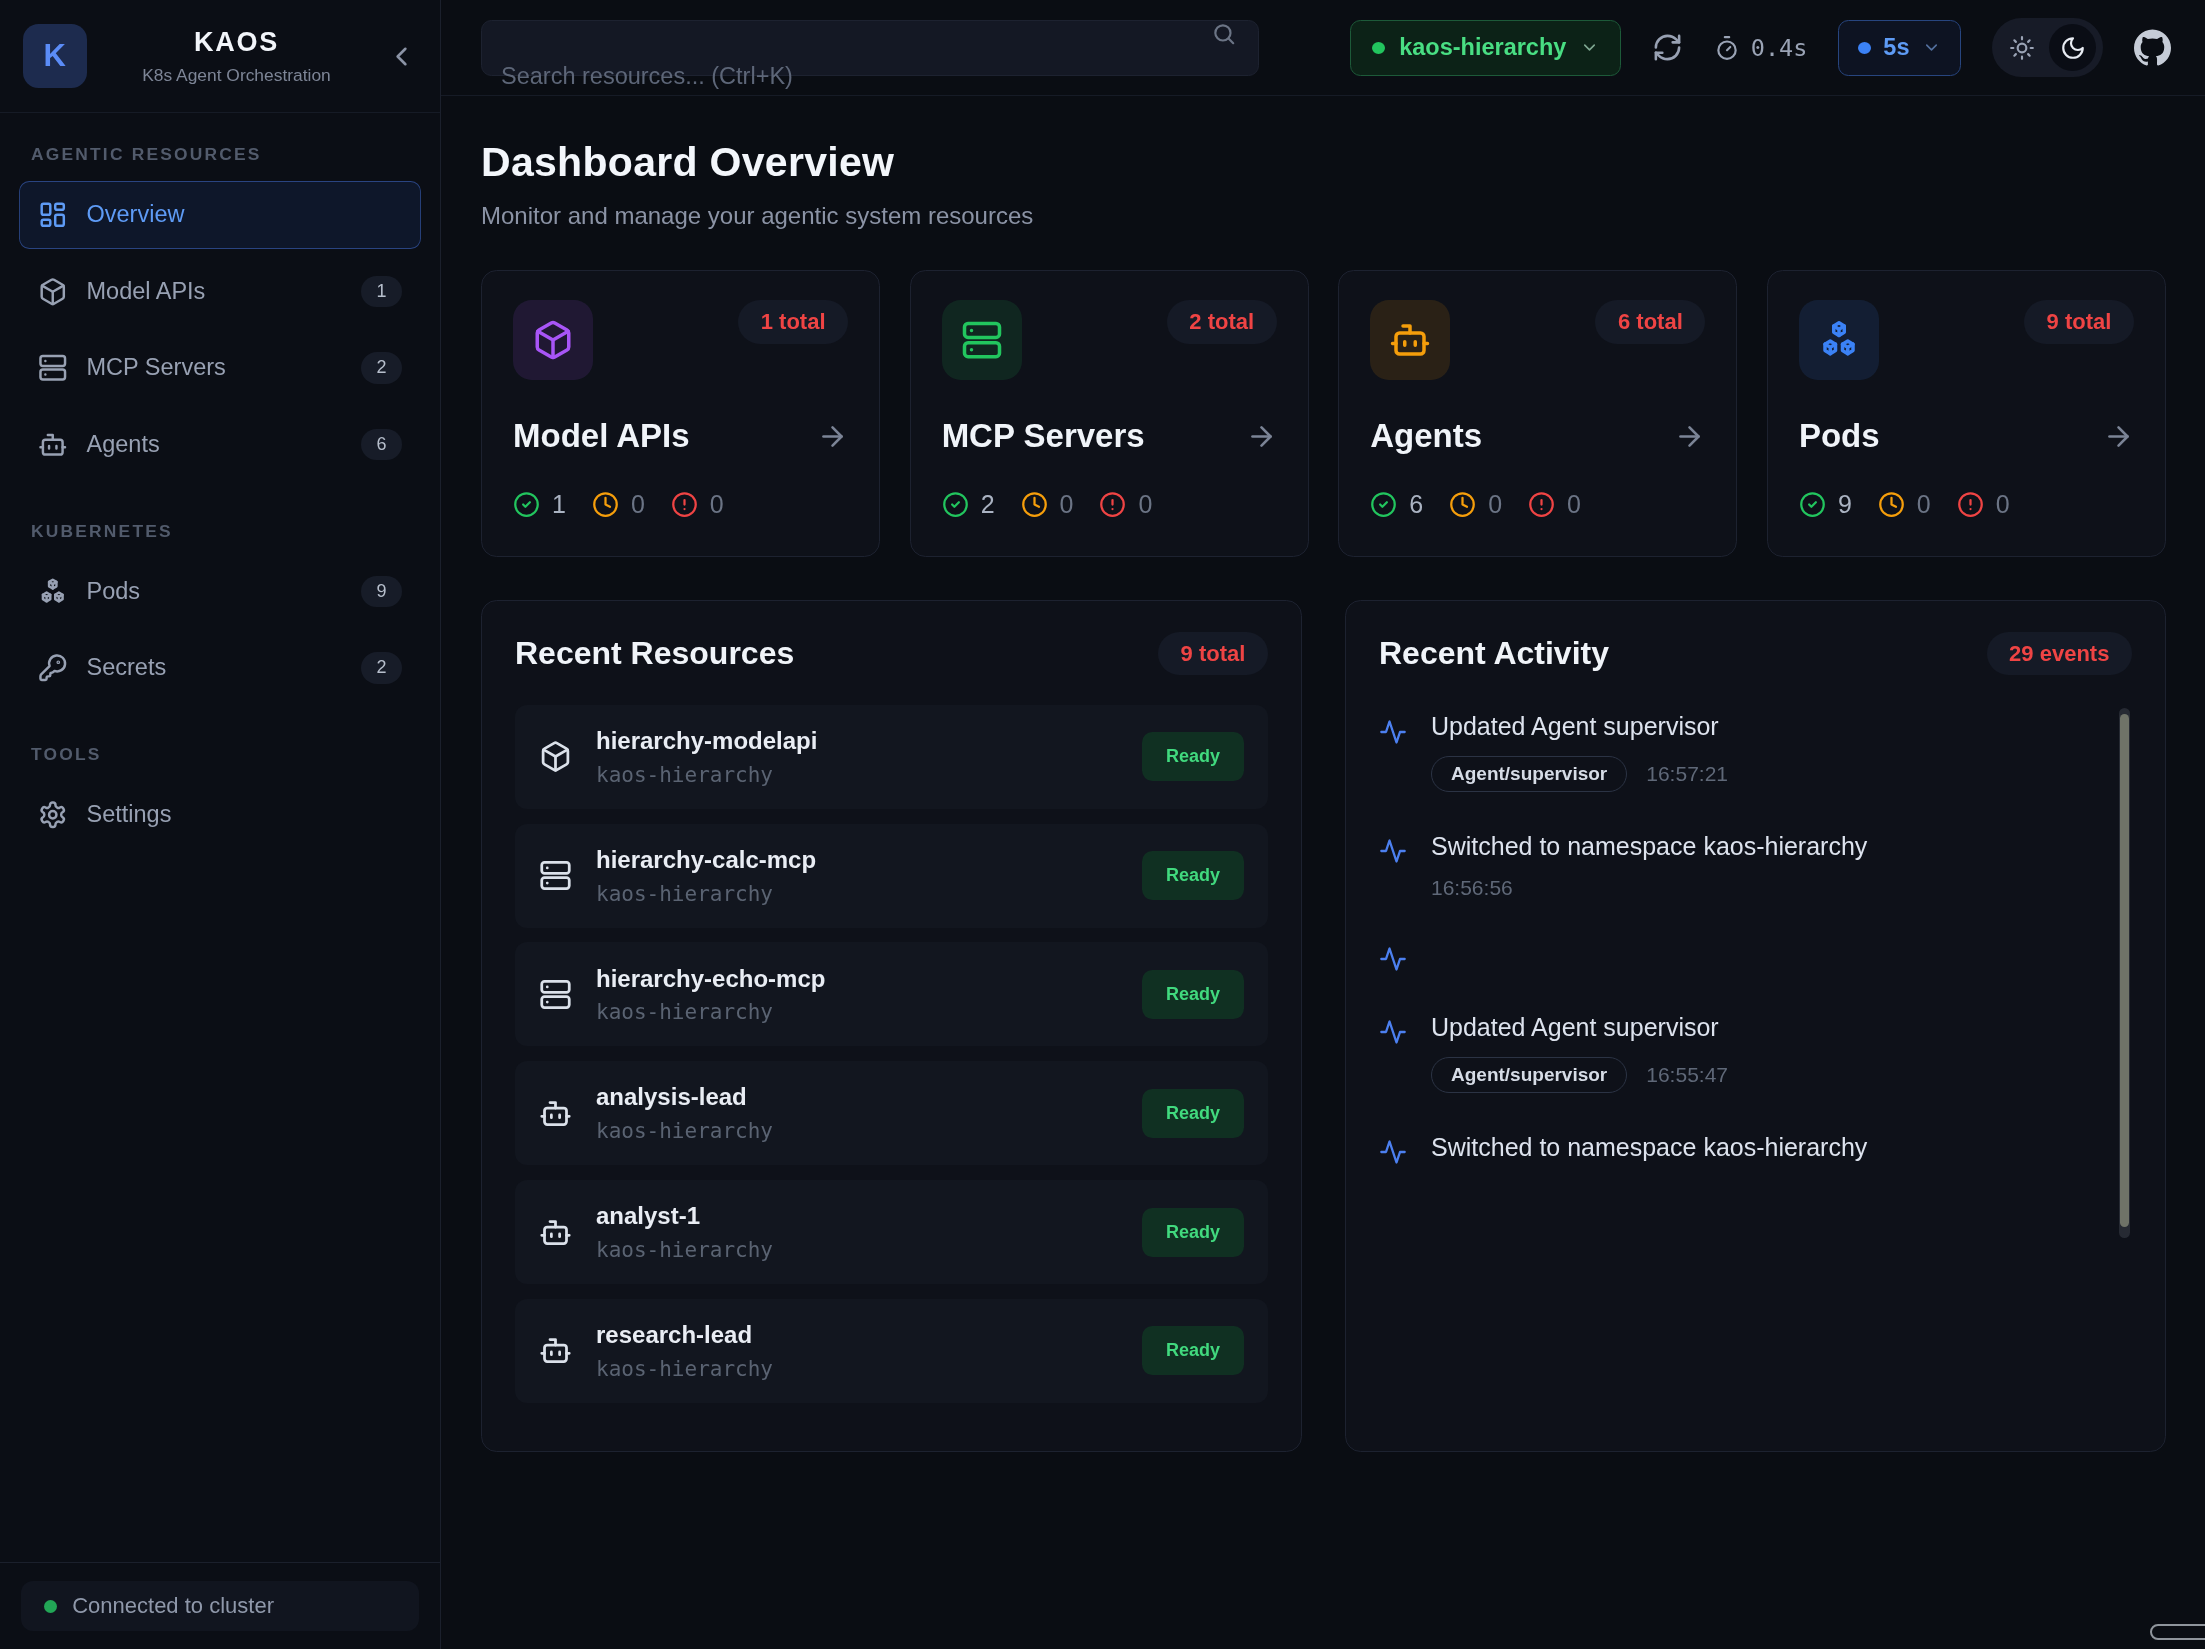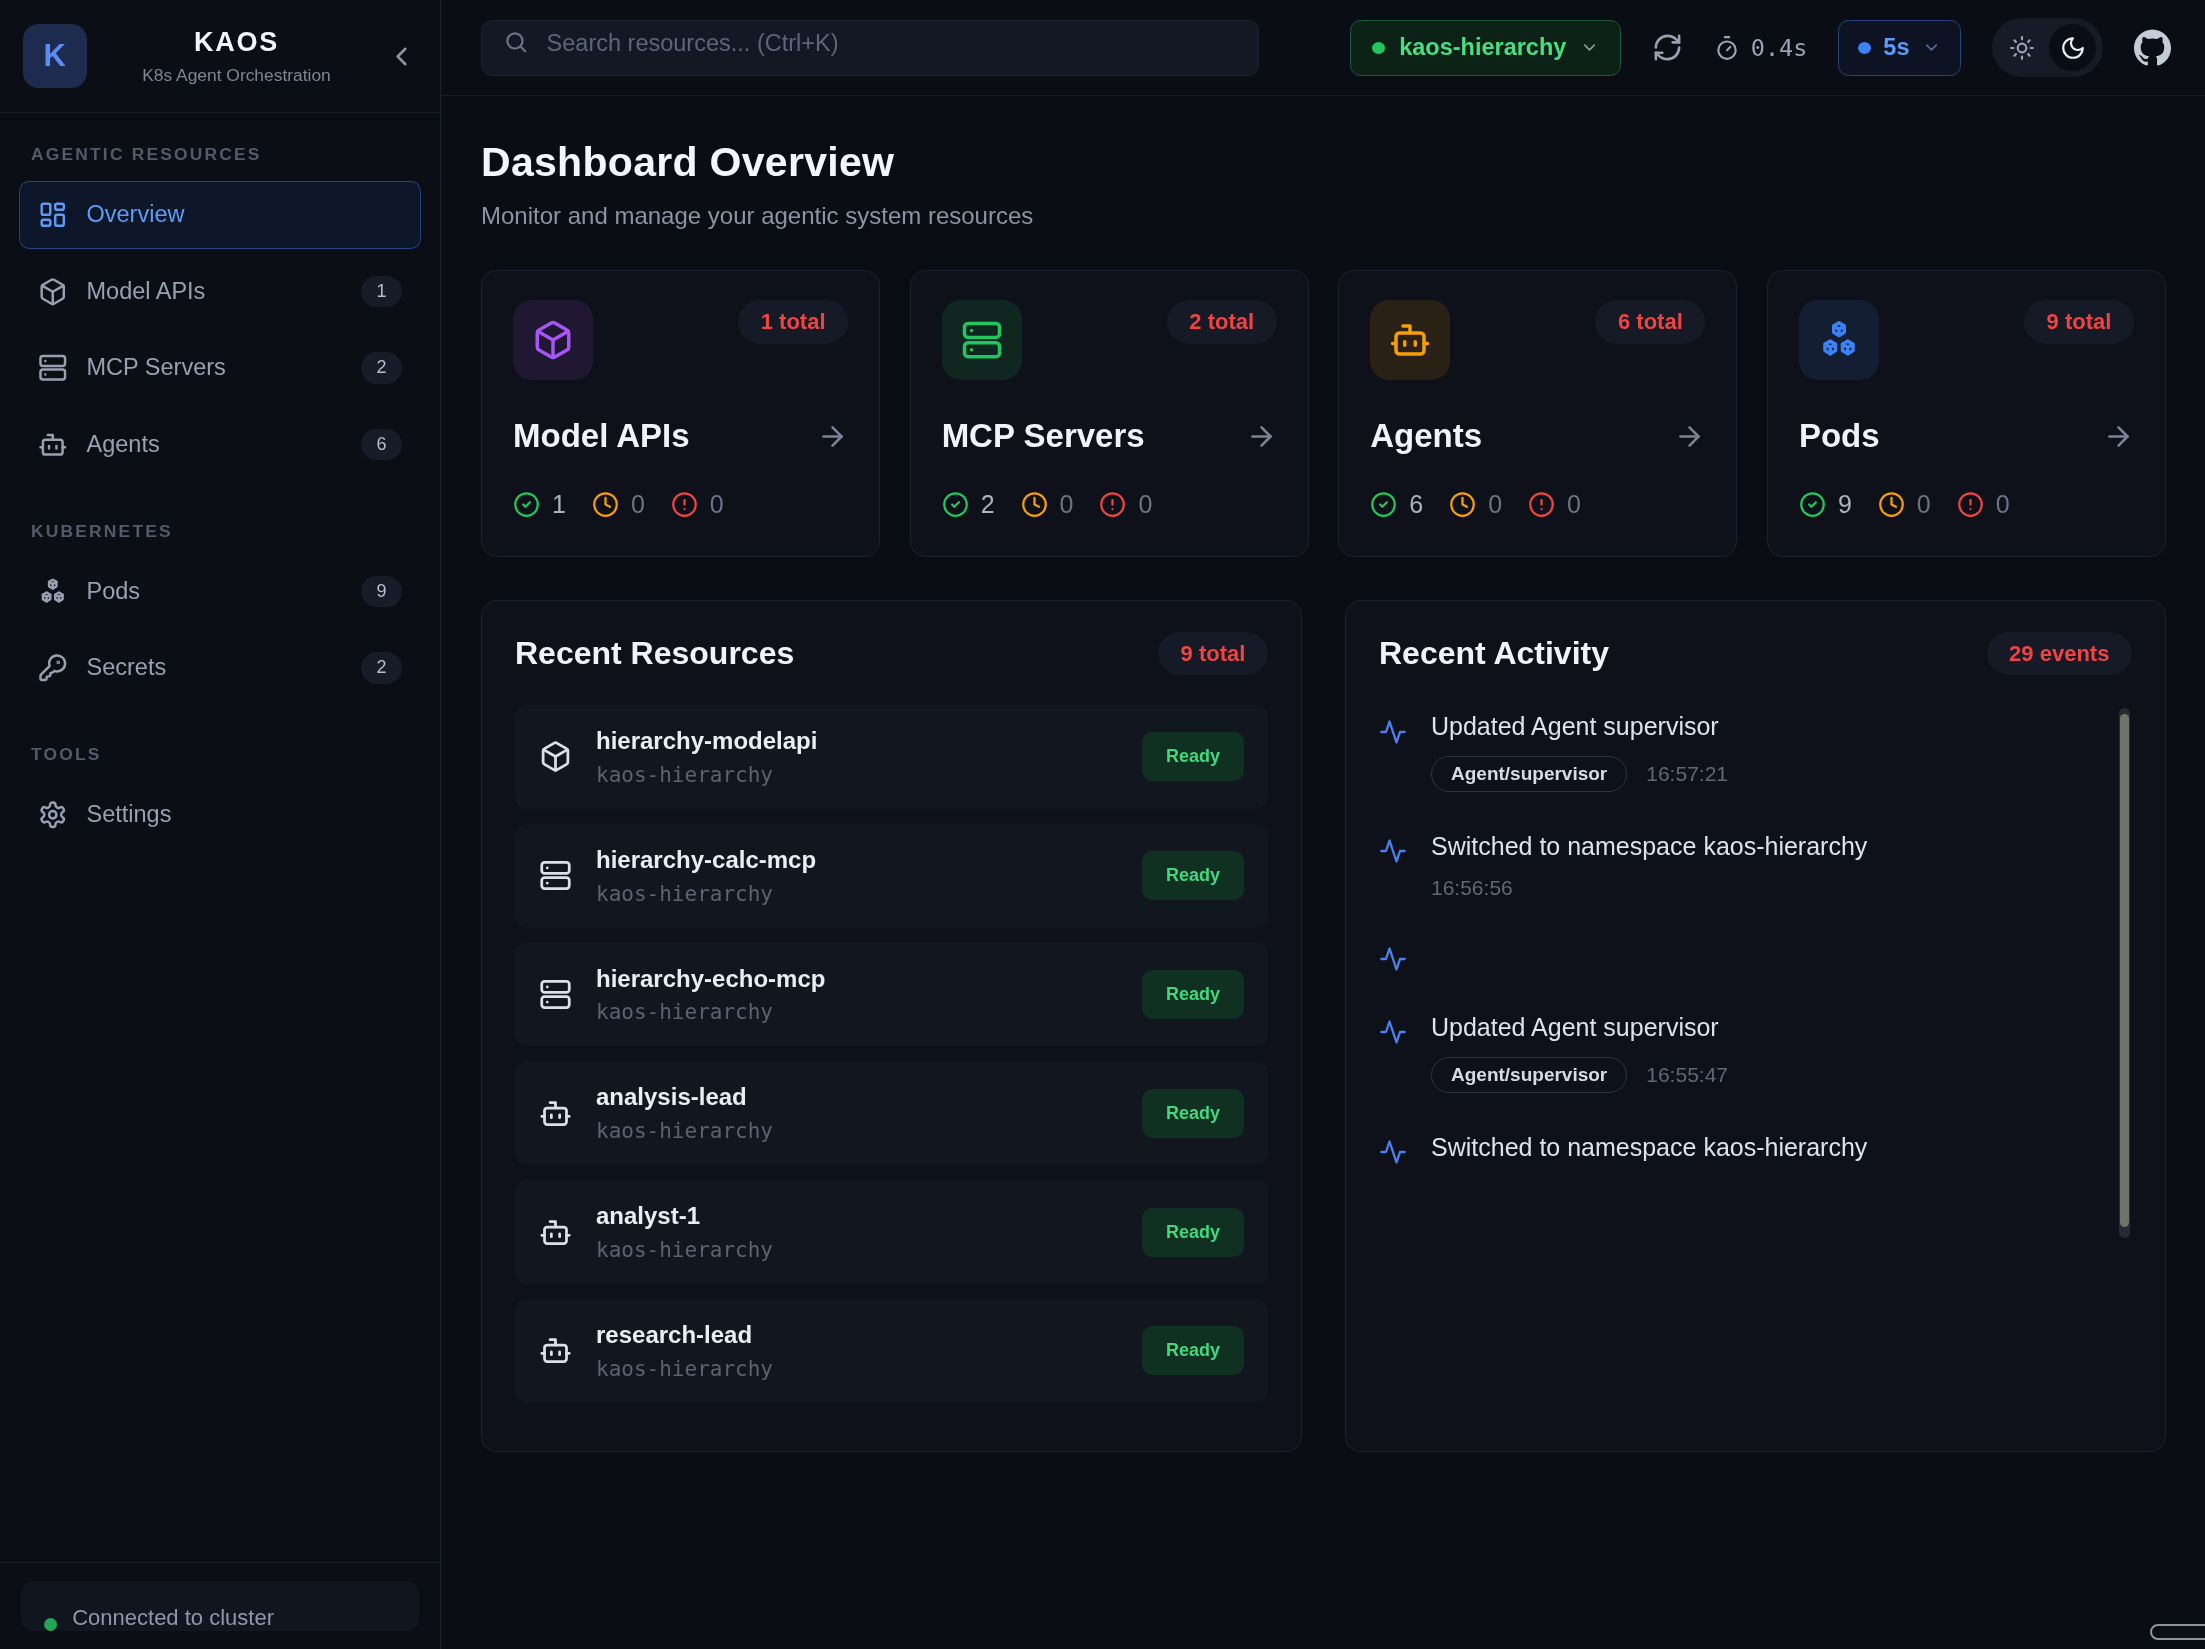--- a/index.html
+++ b/index.html
@@ -19,28 +19,28 @@
   .collapse-btn{width:31px;height:31px;color:#8b93a5;}
   .sb-nav{flex:1;padding:24px 19px;overflow:hidden;}
   .nav-label{font-size:17.4px;font-weight:700;letter-spacing:2.2px;color:#525b6c;margin:7px 12px 15.6px;}
   .nav-section{margin-bottom:42px;}
   .nav-item{display:flex;align-items:center;gap:19px;height:68px;padding:0 19px;border-radius:10.4px;color:#98a1b3;font-size:23.5px;margin-bottom:8.7px;cursor:pointer;box-sizing:border-box;}
   .nav-item .nav-icon{width:29.5px;height:29.5px;flex:0 0 29.5px;}
   .nav-text{flex:1;}
   .nav-badge{background:#171c28;border-radius:868px;padding:5.2px 15.6px;font-size:18px;color:#b7bfcc;}
   .nav-item.active{background:rgba(47,107,232,.10);box-shadow:inset 0 0 0 0.9px rgba(76,125,235,.45);color:#5e9bf5;}
   .sb-footer{border-top:0.9px solid #1b202c;padding:18px 21px;}
-  .status-pill{background:#11151f;border-radius:12px;height:50px;display:flex;align-items:flex-end;gap:15.6px;padding:0 22.6px;font-size:22px;color:#8f98aa;}
+  .status-pill{background:#11151f;border-radius:12px;height:50px;display:flex;align-items:center;gap:15.6px;padding:0 22.6px;font-size:22px;color:#8f98aa;}
   .dot{width:13px;height:13px;border-radius:50%;flex:0 0 13px;}
   .dot.green{background:#22a656;}
 
   
   .main{flex:1;display:flex;flex-direction:column;min-width:0;}
   .topbar{height:96px;border-bottom:0.9px solid #161b26;display:flex;align-items:center;padding:0 35px 0 40px;gap:26px;box-sizing:border-box;}
-  .search{width:778px;height:56px;background:#141824;border:0.9px solid #1d2230;border-radius:10.4px;display:flex;align-items:flex-start;gap:15.6px;padding:8px 21px;box-sizing:border-box;}
+  .search{width:778px;height:56px;background:#141824;border:0.9px solid #1d2230;border-radius:10.4px;display:flex;align-items:flex-end;gap:15.6px;padding:0 21px;box-sizing:border-box;flex-direction:column;}
   .search .icon{width:26px;height:26px;color:#6b7485;flex:0 0 26px;}
   .search input{background:transparent;border:none;outline:none;color:#aab3c2;font-size:23.5px;width:100%;font-family:inherit;}
   .search input::placeholder{color:#5d6678;}
   .topbar-right{margin-left:auto;display:flex;align-items:center;gap:31px;}
   .ns-pill{height:54px;border-radius:10.4px;border:0.9px solid #1d5a39;background:#0c2217;display:flex;align-items:center;gap:14px;padding:0 21px;color:#49de83;font-size:23.5px;font-weight:600;cursor:pointer;}
   .ns-pill .chev{width:19px;height:19px;color:#7fa892;}
   .icon-btn{width:31px;height:31px;color:#98a1b3;cursor:pointer;}
   .latency{display:flex;align-items:center;gap:10.4px;color:#9aa3b5;font-family:"DejaVu Sans Mono",monospace;font-size:23.5px;}
   .latency .icon{width:26px;height:26px;}
   .interval-pill{height:54px;border-radius:10.4px;border:0.9px solid #27457f;background:#0d1322;display:flex;align-items:center;gap:12px;padding:0 19px;color:#5e9bf5;font-size:23.5px;font-weight:600;cursor:pointer;}

